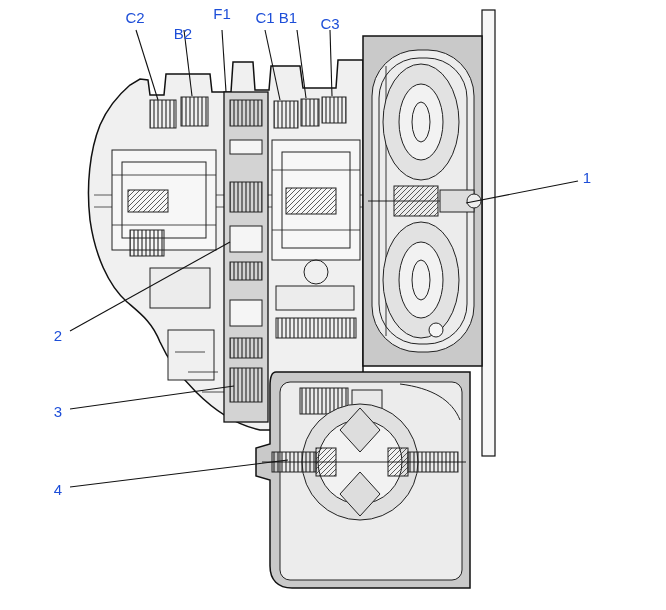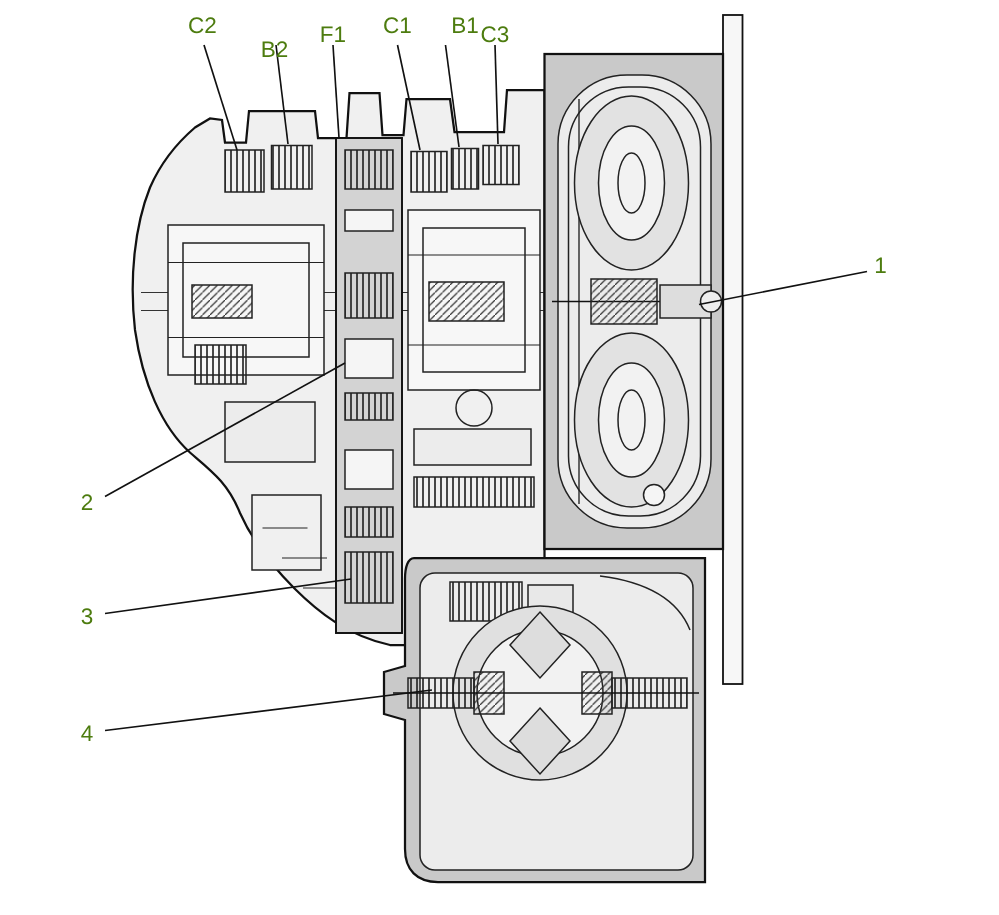--- a/index.html
+++ b/index.html
@@ -9,21 +9,21 @@
     height: 610px;
     background: #ffffff;
     font-family: "Liberation Sans", sans-serif;
     overflow: hidden;
   }
   .stage svg { position: absolute; left: 0; top: 0; }
   .lbl {
     position: absolute;
     transform: translateX(-50%);
     font-size: 15px;
-    color: #4d7c0f;
+    color: #1d4ed8;
     white-space: nowrap;
     line-height: 18px;
     user-select: none;
   }
 </style>
 </head>
 <body>
 
 <div class="stage">
 
@@ -157,23 +157,23 @@
       <line x1="330" y1="30" x2="332" y2="96"></line>
       <line x1="578" y1="181" x2="466" y2="203"></line>
       <line x1="70" y1="331" x2="230" y2="242"></line>
       <line x1="70" y1="409" x2="234" y2="386"></line>
       <line x1="70" y1="487" x2="288" y2="460"></line>
     </g>
   </svg>
 
   <div class="lbl" style="left:135px; top:9px">C2</div>
   <div class="lbl" style="left:183px; top:25px">B2</div>
-  <div class="lbl" style="left:222px; top:15px">F1</div>
+  <div class="lbl" style="left:222px; top:5px">F1</div>
   <div class="lbl" style="left:265px; top:9px">C1</div>
-  <div class="lbl" style="left:310px; top:9px">B1</div>
+  <div class="lbl" style="left:288px; top:9px">B1</div>
   <div class="lbl" style="left:330px; top:15px">C3</div>
 
   <div class="lbl" style="left:587px; top:169px">1</div>
   <div class="lbl" style="left:58px;  top:327px">2</div>
   <div class="lbl" style="left:58px;  top:403px">3</div>
   <div class="lbl" style="left:58px;  top:481px">4</div>
 
 </div>
 
 </body></html>

